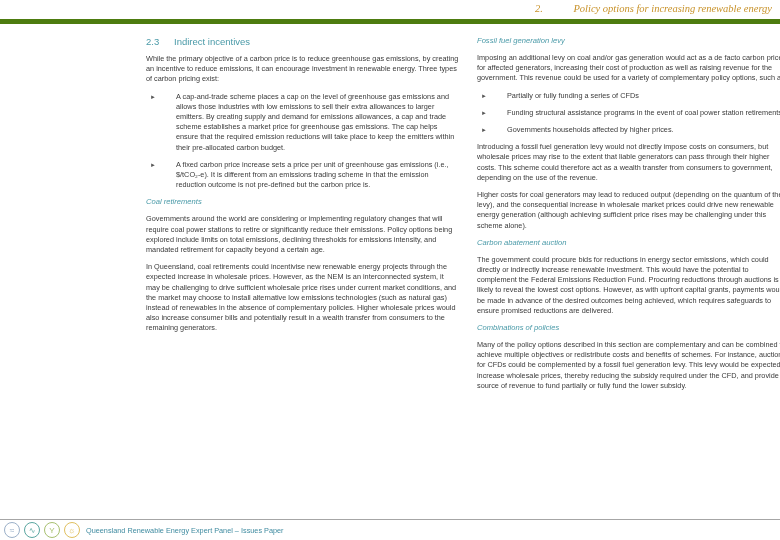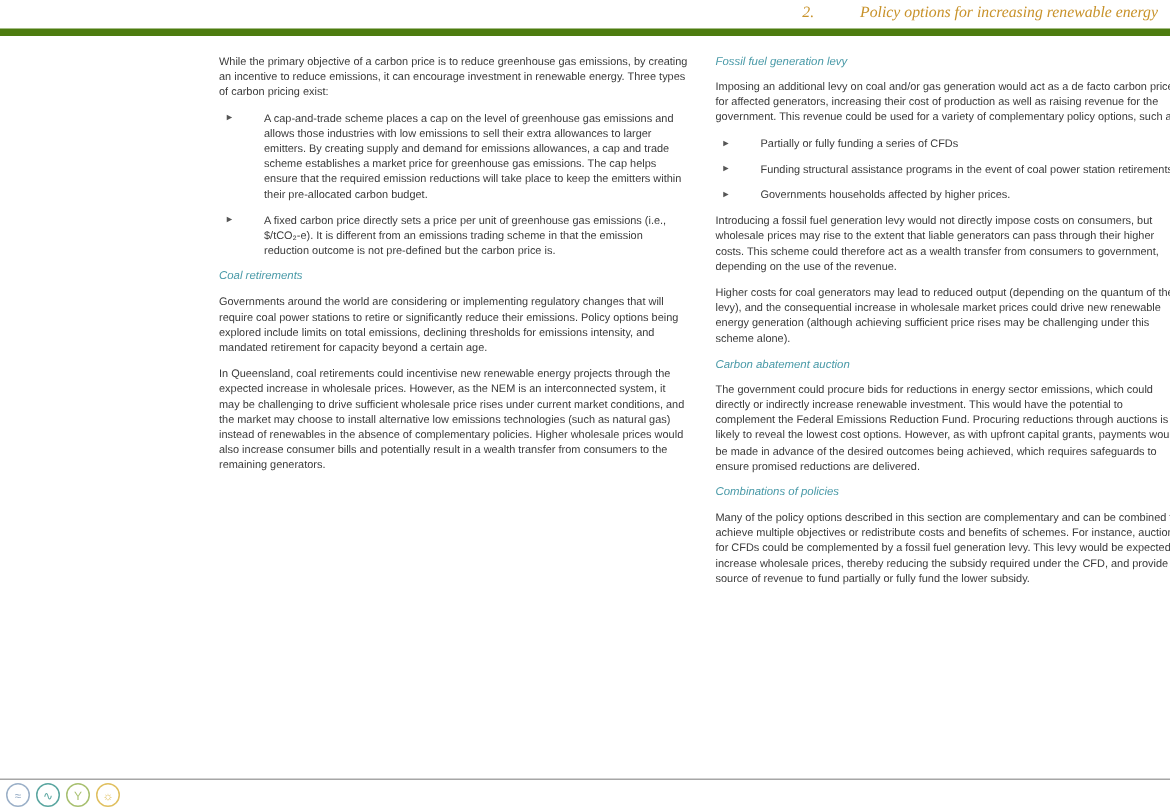--- a/index.html
+++ b/index.html
@@ -40,25 +40,29 @@
 <body>
 
 <div class="header">
   <div class="header-text">
     <span class="header-num">2.</span>
     <span>Policy options for increasing renewable energy</span>
   </div>
 </div>
 
 <div class="col col-left">
+  <div class="sec-heading">
+    <span class="sec-num">2.3</span>
+    <span>Indirect incentives</span>
+  </div>
 
   <p>While the primary objective of a carbon price is to reduce greenhouse gas emissions, by creating an incentive to reduce emissions, it can encourage investment in renewable energy. Three types of carbon pricing exist:</p>
   <ul>
     <li><span class="bullet">►</span><span>A cap-and-trade scheme places a cap on the level of greenhouse gas emissions and allows those industries with low emissions to sell their extra allowances to larger emitters. By creating supply and demand for emissions allowances, a cap and trade scheme establishes a market price for greenhouse gas emissions. The cap helps ensure that the required emission reductions will take place to keep the emitters within their pre-allocated carbon budget.</span></li>
-    <li><span class="bullet">►</span><span>A fixed carbon price directly sets a price per unit of greenhouse gas emissions (i.e., $/tCO₂-e). It is different from an emissions trading scheme in that the emission reduction outcome is not pre-defined but the carbon price is.</span></li>
+    <li><span class="bullet">►</span><span>A fixed carbon price increase sets a price per unit of greenhouse gas emissions (i.e., $/tCO₂-e). It is different from an emissions trading scheme in that the emission reduction outcome is not pre-defined but the carbon price is.</span></li>
   </ul>
 
   <div class="subhead">Coal retirements</div>
   <p>Governments around the world are considering or implementing regulatory changes that will require coal power stations to retire or significantly reduce their emissions. Policy options being explored include limits on total emissions, declining thresholds for emissions intensity, and mandated retirement for capacity beyond a certain age.</p>
   <p>In Queensland, coal retirements could incentivise new renewable energy projects through the expected increase in wholesale prices. However, as the NEM is an interconnected system, it may be challenging to drive sufficient wholesale price rises under current market conditions, and the market may choose to install alternative low emissions technologies (such as natural gas) instead of renewables in the absence of complementary policies. Higher wholesale prices would also increase consumer bills and potentially result in a wealth transfer from consumers to the remaining generators.</p>
 </div>
 
 <div class="col col-right">
   <div class="subhead">Fossil fuel generation levy</div>
   <p>Imposing an additional levy on coal and/or gas generation would act as a de facto carbon price for affected generators, increasing their cost of production as well as raising revenue for the government. This revenue could be used for a variety of complementary policy options, such as:</p>
@@ -76,14 +80,15 @@
   <div class="subhead">Combinations of policies</div>
   <p>Many of the policy options described in this section are complementary and can be combined to achieve multiple objectives or redistribute costs and benefits of schemes. For instance, auctions for CFDs could be complemented by a fossil fuel generation levy. This levy would be expected to increase wholesale prices, thereby reducing the subsidy required under the CFD, and provide a source of revenue to fund partially or fully fund the lower subsidy.</p>
 </div>
 
 <div class="footer-line"></div>
 <div class="footer">
   <span class="logo" style="border-color:#9bb0c8;color:#9bb0c8;">≈</span>
   <span class="logo" style="border-color:#5aa6a0;color:#5aa6a0;">∿</span>
   <span class="logo" style="border-color:#a8c070;color:#a8c070;">Y</span>
   <span class="logo" style="border-color:#e0c060;color:#e0c060;">☼</span>
+  <span class="footer-text">Queensland Renewable Energy Expert Panel – Issues Paper</span>
 </div>
 <div class="page-num">19</div>
 
 </body></html>

